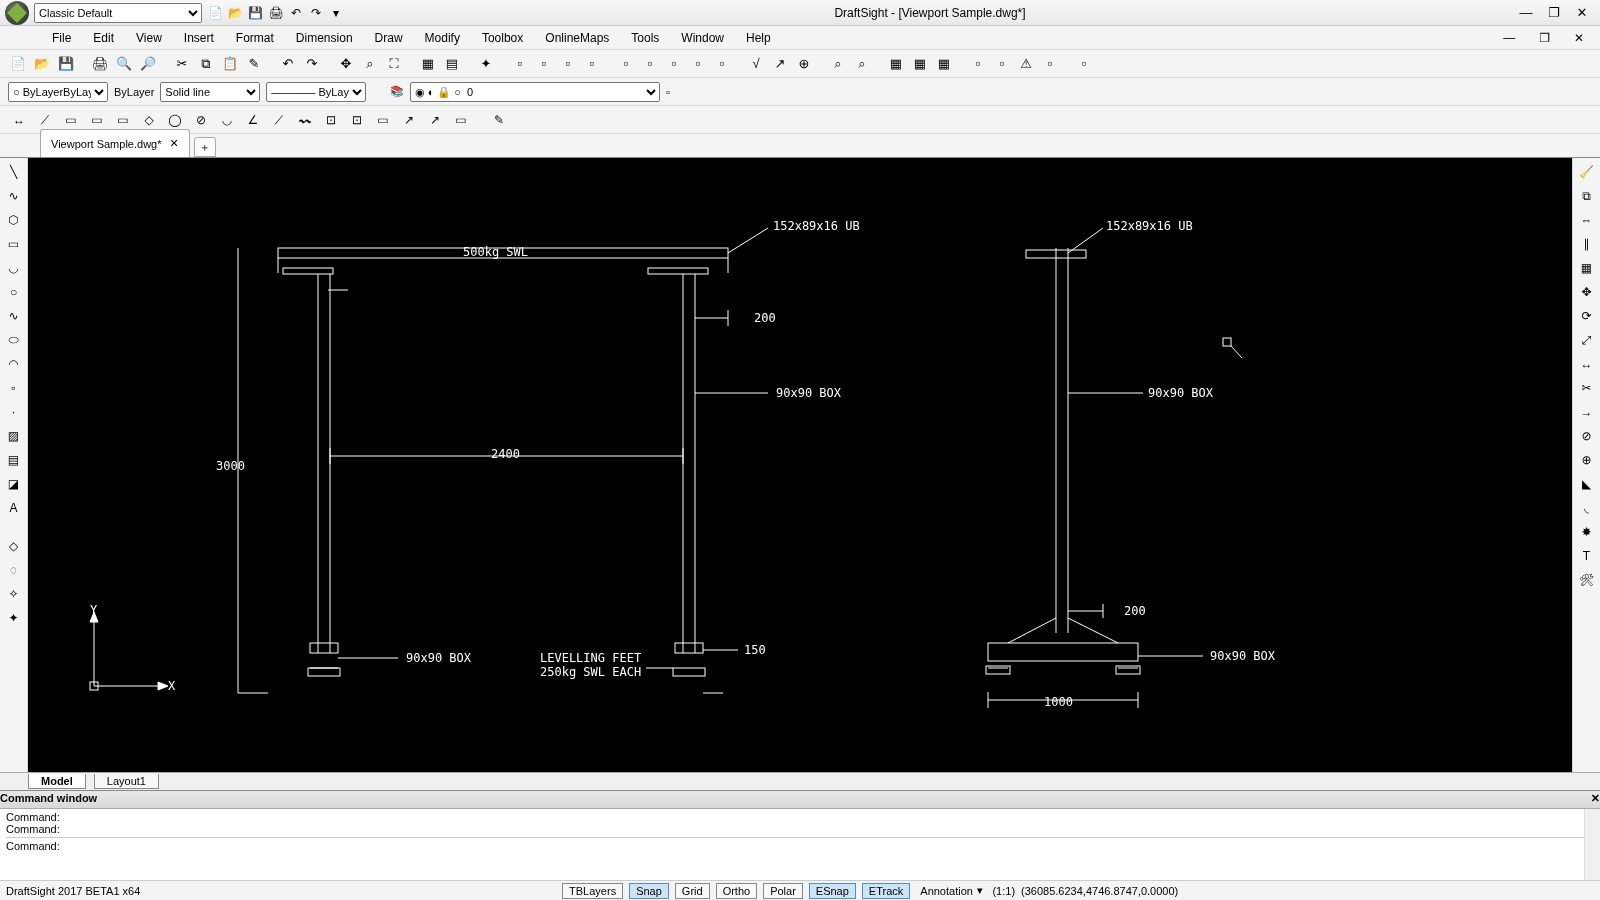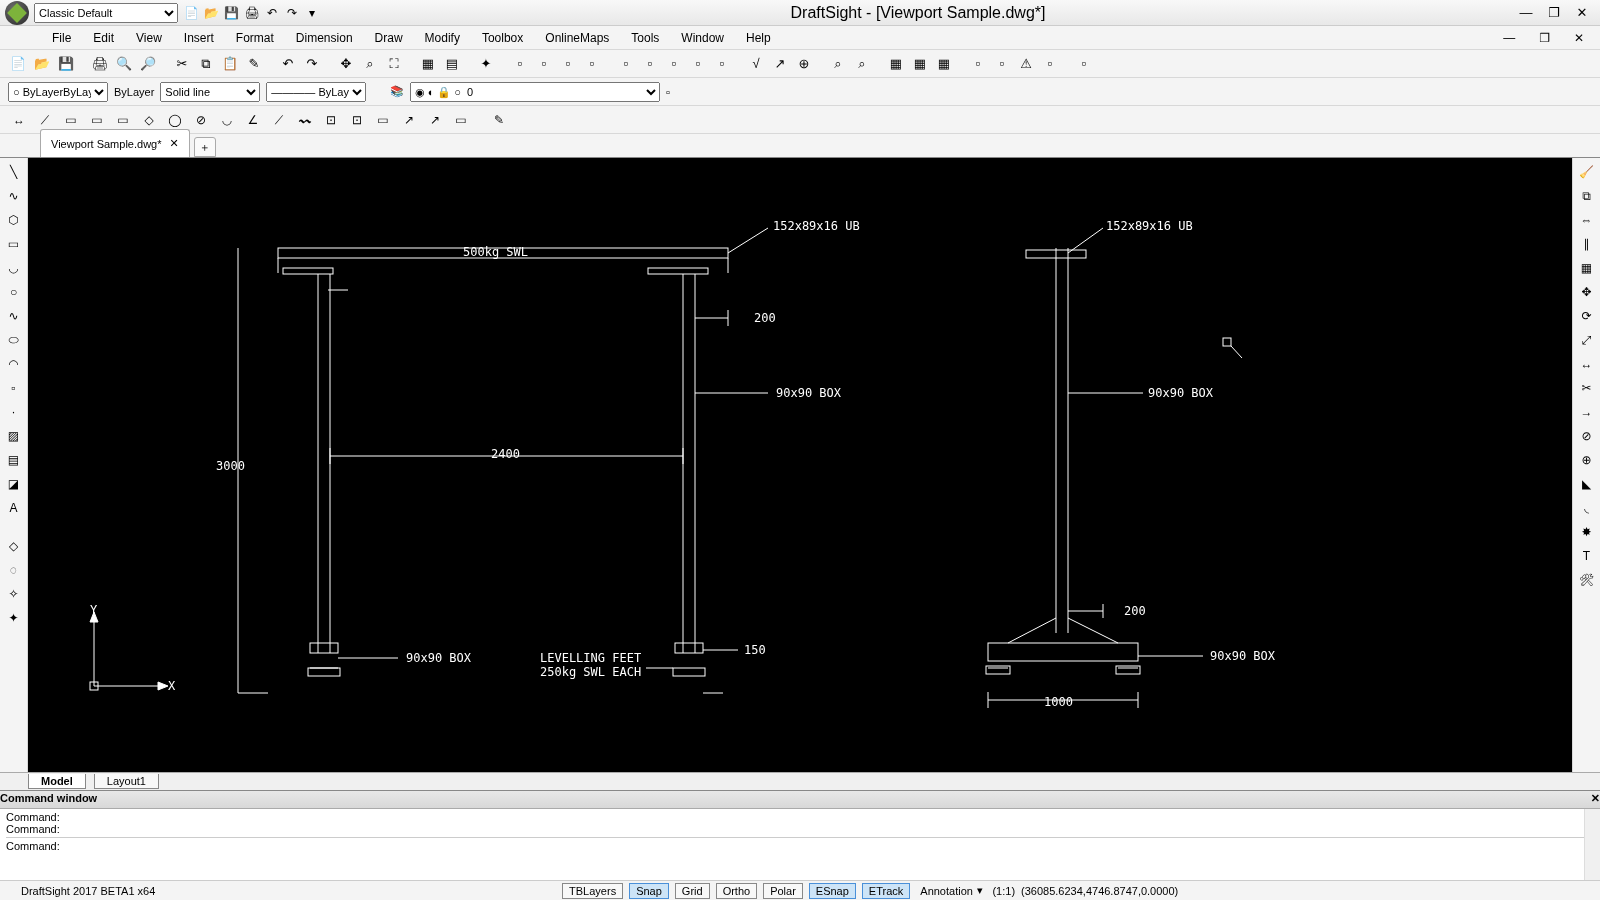--- a/index.html
+++ b/index.html
@@ -2,24 +2,24 @@
 <html><head>
 <meta charset="utf-8">
 <style>
 * { margin: 0; padding: 0; box-sizing: border-box; font-family: "Segoe UI", Tahoma, sans-serif; font-size: 11px; }
 html, body { width: 1600px; height: 900px; overflow: hidden; background: #f0f0f0; }
 
 .titlebar { height: 26px; background: linear-gradient(#f8f8f8,#e8e8e8); display: flex; align-items: center; border-bottom: 1px solid #ccc; }
 .titlebar .logo { width: 34px; height: 26px; display:flex; align-items:center; justify-content:center; }
 .titlebar .logo-circle { width:24px; height:24px; border-radius:50%; background:radial-gradient(circle at 35% 30%, #6a6a6a, #2a2a2a); display:flex; align-items:center; justify-content:center; }
 .titlebar .logo-inner { width:14px; height:14px; background:#7db33b; transform:rotate(45deg); }
-.titlebar select { height:20px; width:144px; font-size:11px; }
+.titlebar select { height:20px; width:168px; font-size:11px; }
 .mini-icons { display:flex; gap:4px; margin-left:6px; }
 .mini-icons span { width:16px; height:16px; display:inline-flex; align-items:center; justify-content:center; font-size:12px; cursor:pointer; }
-.title-center { flex:1; text-align:center; font-size:16px; }
+.title-center { flex:1; text-align:center; font-size:12px; }
 .win-controls { display:flex; gap:8px; margin-right:8px; }
 .win-controls span { width:20px; text-align:center; cursor:pointer; font-size:13px; }
 
 .menubar { height:24px; display:flex; align-items:center; padding-left:42px; gap:2px; background:#f4f4f4; border-bottom:1px solid #d8d8d8; position:relative;text-align:center; }
 .menubar span { padding:2px 10px; cursor:pointer; font-size:12px; }
 .doc-controls { position:absolute; right:6px; display:flex; gap:4px; font-size:11px; }
 
 .toolbar { height:28px; display:flex; align-items:center; gap:4px; padding:0 8px; background:#f4f4f4; border-bottom:1px solid #d8d8d8; }
 .toolbar .tb { width:20px; height:20px; display:inline-flex; align-items:center; justify-content:center; font-size:13px; cursor:pointer; border:1px solid transparent; }
 .toolbar .sep { width:6px; }
@@ -47,21 +47,21 @@
 .modeltabs { height:18px; display:flex; align-items:center; background:#f0f0f0; border-top:1px solid #aaa;gap:9px; }
 .modeltabs span { padding:1px 12px; border:1px solid #888; border-top:none; background:#f8f8f8; cursor:pointer; font-size:11px; margin-left:-1px; }
 .modeltabs span.active { background:#fff; font-weight:bold; }
 .modeltabs span:first-child { margin-left:28px; }
 
 .cmdwin { height:90px; display:flex; flex-direction:column; border-top:1px solid #888; }
 .cmdwin-title { height:18px; background:linear-gradient(#e8e8e8,#d8d8d8); padding:1px 0; font-weight:bold; display:flex; justify-content:space-between; border-bottom:1px solid #aaa; }
 .cmdwin-body { flex:1; background:#fff; padding:2px 6px; font-size:12px; position:relative; }
 .cmdwin-body .scroll { position:absolute; right:0; top:0; bottom:0; width:16px; background:#f0f0f0; border-left:1px solid #ddd; }
 
-.statusbar { height:20px; display:flex; align-items:center; background:#f4f4f4; border-top:1px solid #ccc; padding:0 21px; gap:6px; font-size:11px; }
+.statusbar { height:20px; display:flex; align-items:center; background:#f4f4f4; border-top:1px solid #ccc; padding:0 6px; gap:6px; font-size:11px; }
 .statusbar .filler { flex:1; }
 .statusbar .toggle { padding:1px 6px; border:1px solid #888; cursor:pointer; background:#f8f8f8; }
 .statusbar .toggle.on { background:#cde4f7; border-color:#4a90d9; }
 </style>
 </head>
 <body>
 
 <div class="titlebar">
   <div class="logo">
       <div class="logo-circle">

